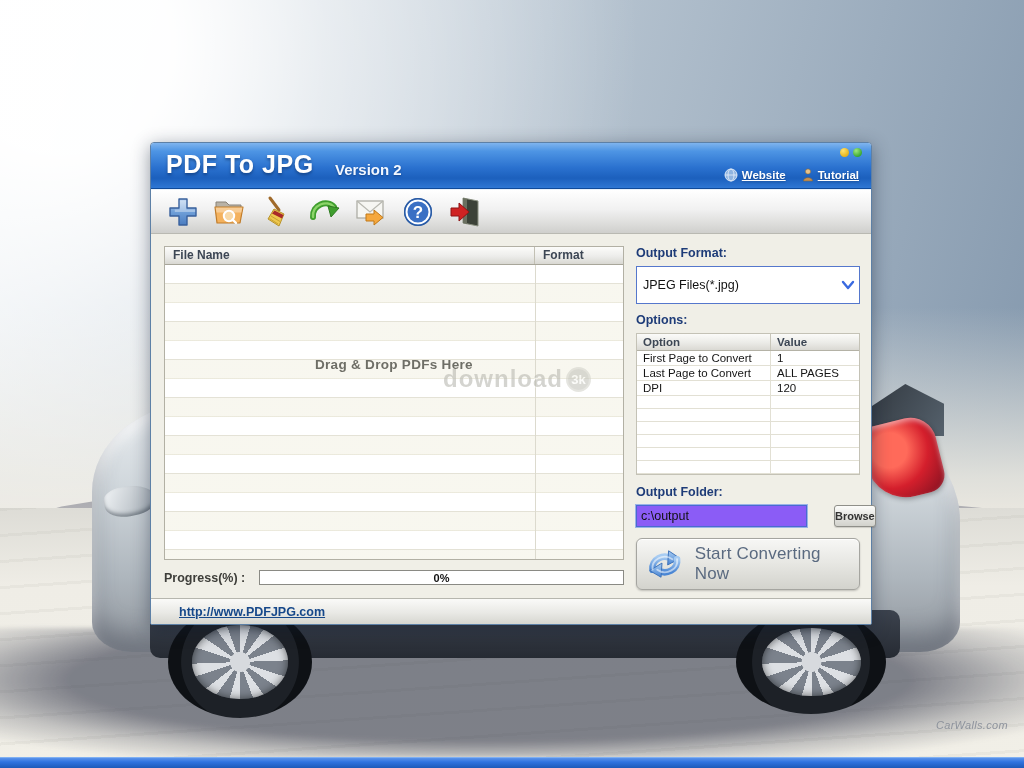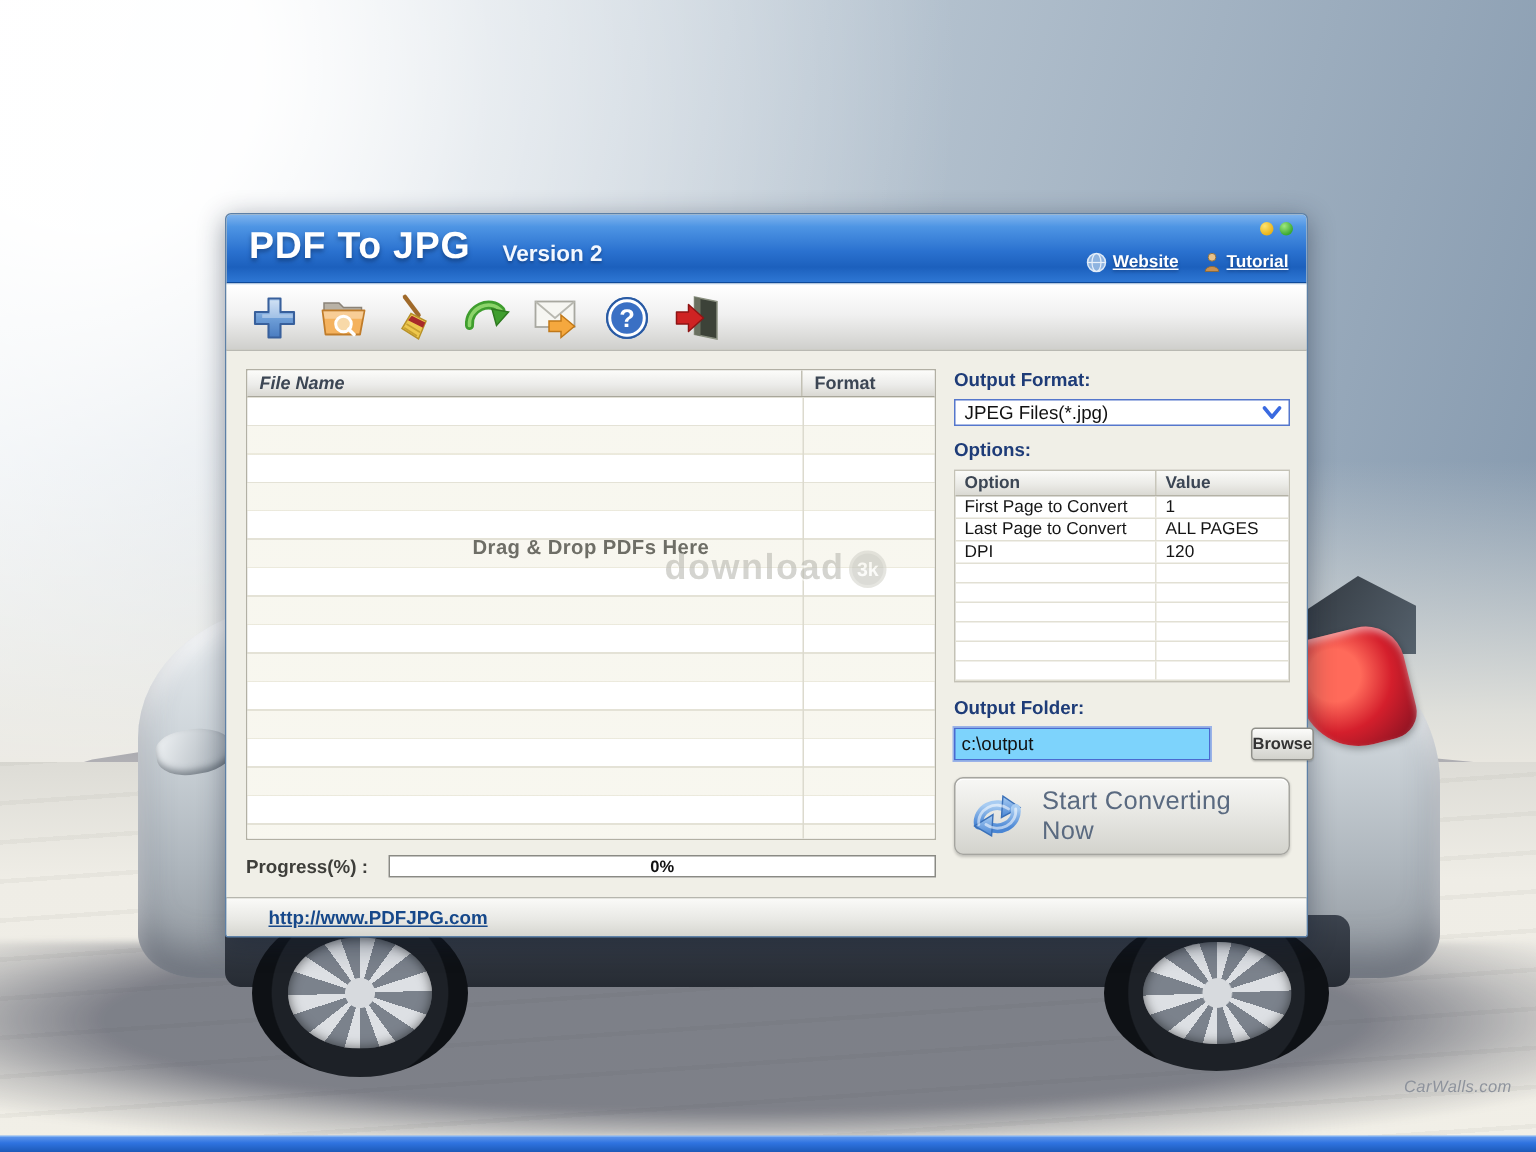--- a/index.html
+++ b/index.html
@@ -85,21 +85,21 @@
     border-radius:4px; cursor:pointer; }
 
   .content { flex:1; display:flex; padding:12px 11px 0 13px; gap:12px; background:#f0efe7; }
 
   
   .left-col { width:462px; display:flex; flex-direction:column; }
   .file-list { position:relative; height:314px; border:1px solid #b2b0a4; background:#fff; }
   .list-header { display:flex; height:18px; border-bottom:1px solid #a8a69a;
     background:linear-gradient(180deg,#fcfcfa 0%, #ececea 55%, #d9d8d2 100%); }
   .list-header .col { font-size:12px; font-weight:bold; color:#3c4654; padding:1px 0 0 8px; }
-  .col-filename { width:370px; border-right:1px solid #c2c0b4;font-style:italic; }
+  .col-filename { width:370px; border-right:1px solid #c2c0b4; }
   .col-format { flex:1; }
   .list-body { position:relative; height:294px;
     background:
       repeating-linear-gradient(180deg, rgba(246,244,232,0) 0 19px, rgba(242,240,226,.55) 19px 38px),
       repeating-linear-gradient(180deg, #fff 0 18px, #e4e2d6 18px 19px); }
   .format-divider { position:absolute; left:370px; top:0; width:1px; height:100%; background:#dcdacD; background:#dcdace; }
   .drop-hint { position:absolute; left:150px; top:92px; font-size:13.5px; font-weight:bold;
     color:#6e6e66; letter-spacing:.3px; }
   .watermark { position:absolute; left:278px; top:100px; display:flex; align-items:center; gap:3px;
     opacity:.6; pointer-events:none; }
@@ -110,38 +110,38 @@
     border:2px solid #d4d4cc; }
   .progress-row { display:flex; align-items:center; margin-top:10px; }
   .progress-label { width:95px; font-size:12.5px; font-weight:bold; color:#3e3e3a; }
   .progress-bar { position:relative; flex:1; height:15px; border:1px solid #8a8a84; background:#fff; }
   .progress-text { position:absolute; left:0; top:0; width:100%; text-align:center;
     font-size:11px; font-weight:bold; color:#111; line-height:14px; }
 
   
   .right-col { width:224px; display:flex; flex-direction:column; }
   .panel-label { font-size:12.5px; font-weight:bold; color:#1e3c78; margin-bottom:6px; }
-  .dropdown { display:flex; align-items:center; height:18px; border:1px solid #5577cc; background:#fff;
+  .dropdown { display:flex; align-items:center; height:38px; border:1px solid #5577cc; background:#fff;
     margin-bottom:9px; padding:0 4px 0 6px; cursor:pointer; }
   .dropdown .dd-value { flex:1; font-size:12.5px; color:#111; }
   .options-table { height:142px; border:1px solid #c4c2b6; background:#fff; margin-bottom:10px;
     display:flex; flex-direction:column; }
   .opt-header { display:flex; height:19px; border-bottom:1px solid #b4b2a6;
     background:linear-gradient(180deg,#fbfbf9 0%, #ebebe7 55%, #dad9d3 100%); }
   .opt-header .col { font-size:11.5px; font-weight:bold; color:#3c4654; padding:2px 0 0 6px; }
   .opt-col-name { width:134px; border-right:1px solid #c8c6ba; }
   .opt-col-value { flex:1; }
   .opt-row { display:flex; height:15px; border-bottom:1px solid #e2e0d4; }
   .opt-row .cell { font-size:11.5px; color:#151515; padding:0 0 0 6px; line-height:15px;
     white-space:nowrap; overflow:hidden; }
   .cell-name { width:134px; border-right:1px solid #e2e0d4; }
   .cell-value { flex:1; }
   .folder-row { display:flex; gap:7px; margin-bottom:11px; }
   .folder-input { flex:1; height:22px; border:1px solid #4a6ad0; outline:1px solid #9ab2e8; font-size:12.5px;
-    padding:0 4px; color:#111; font-family:"Liberation Sans", sans-serif; background:#7dd3fc; }
+    padding:0 4px; color:#111; font-family:"Liberation Sans", sans-serif; background:#8b5cf6; }
   .browse-btn { width:55px; height:22px; font-size:11px; font-weight:bold; color:#333;
     border:1px solid #8f8f89; border-radius:3px; cursor:pointer;
     background:linear-gradient(180deg,#fcfcfa, #e6e6e2 50%, #d2d2cc 100%);
     box-shadow:0 1px 1px rgba(0,0,0,.15); font-family:"Liberation Sans", sans-serif;margin-left:20px; }
   .start-btn { height:52px; display:flex; align-items:center; gap:10px; padding:0 8px;
     border:1px solid #a5a5a0; border-radius:6px; cursor:pointer;
     background:linear-gradient(180deg,#f7f7f5 0%, #e8e8e4 45%, #d3d3cd 100%);
     box-shadow:inset 0 1px 0 #fff, 0 1px 2px rgba(0,0,0,.2); }
   .start-btn .start-label { font-size:17px; color:#5a6a80; letter-spacing:.2px; }
 

